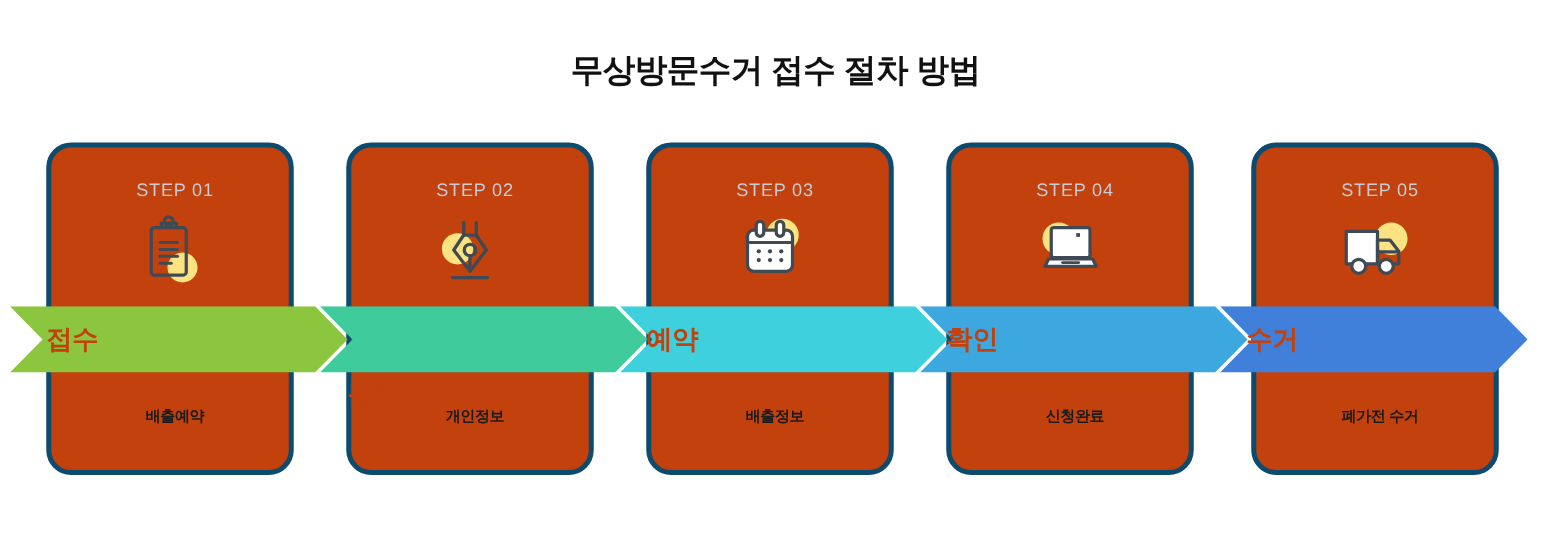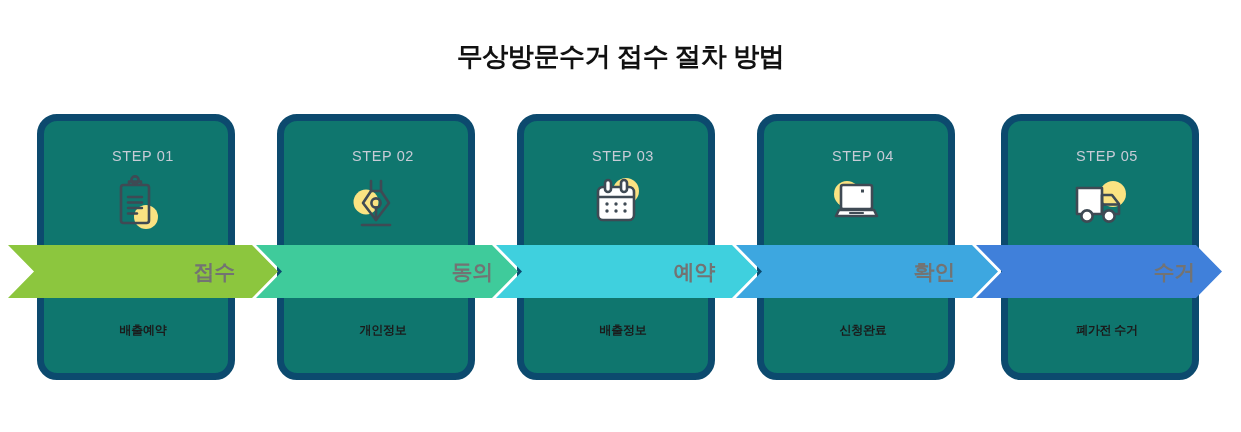--- a/index.html
+++ b/index.html
@@ -47,23 +47,23 @@
     width: 1167px;
     height: 266px;
   }
 
   .step-card {
     position: absolute;
     top: 0;
     width: 198px;
     height: 266px;
     box-sizing: border-box;
-    border: 7px solid #0c4a6e;
+    border: 4px solid #0c4a6e;
     border-radius: 20px;
-    background: #0f766e;
+    background: #c2410c;
   }
   .step-card.c0 { left: 0px; }
   .step-card.c1 { left: 240px; }
   .step-card.c2 { left: 480px; }
   .step-card.c3 { left: 720px; }
   .step-card.c4 { left: 964px; }
 
   .step-number {
     position: absolute;
     left: 0;
@@ -108,28 +108,28 @@
     pointer-events: none;
   }
   #ribbon svg { display: block; width: 1241px; height: 53px; }
 
   .chev-label {
     position: absolute;
     top: 245px;
     height: 53px;
     line-height: 53px;
     width: 198px;
-    text-align: right;
+    text-align: left;
     font-size: 21px;
     font-weight: bold;
-    color: #737373;
+    color: #c2410c;
     letter-spacing: -0.3px;
   }
   .chev-label.c0 { left: 37px; }
-  .chev-label.c1 { left: 295px; }
+  .chev-label.c1 { left: 278px; margin-top: 44px; }
   .chev-label.c2 { left: 517px; }
   .chev-label.c3 { left: 757px; }
   .chev-label.c4 { left: 997px; }
 </style>
 </head>
 <body style="background: rgb(255, 255, 255);">
 
 <div id="stage">
 
   <div id="page-title">무상방문수거 접수 절차 방법</div>

